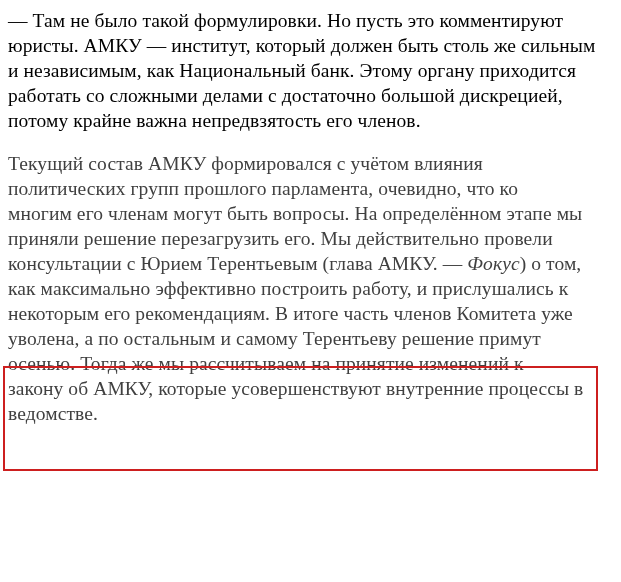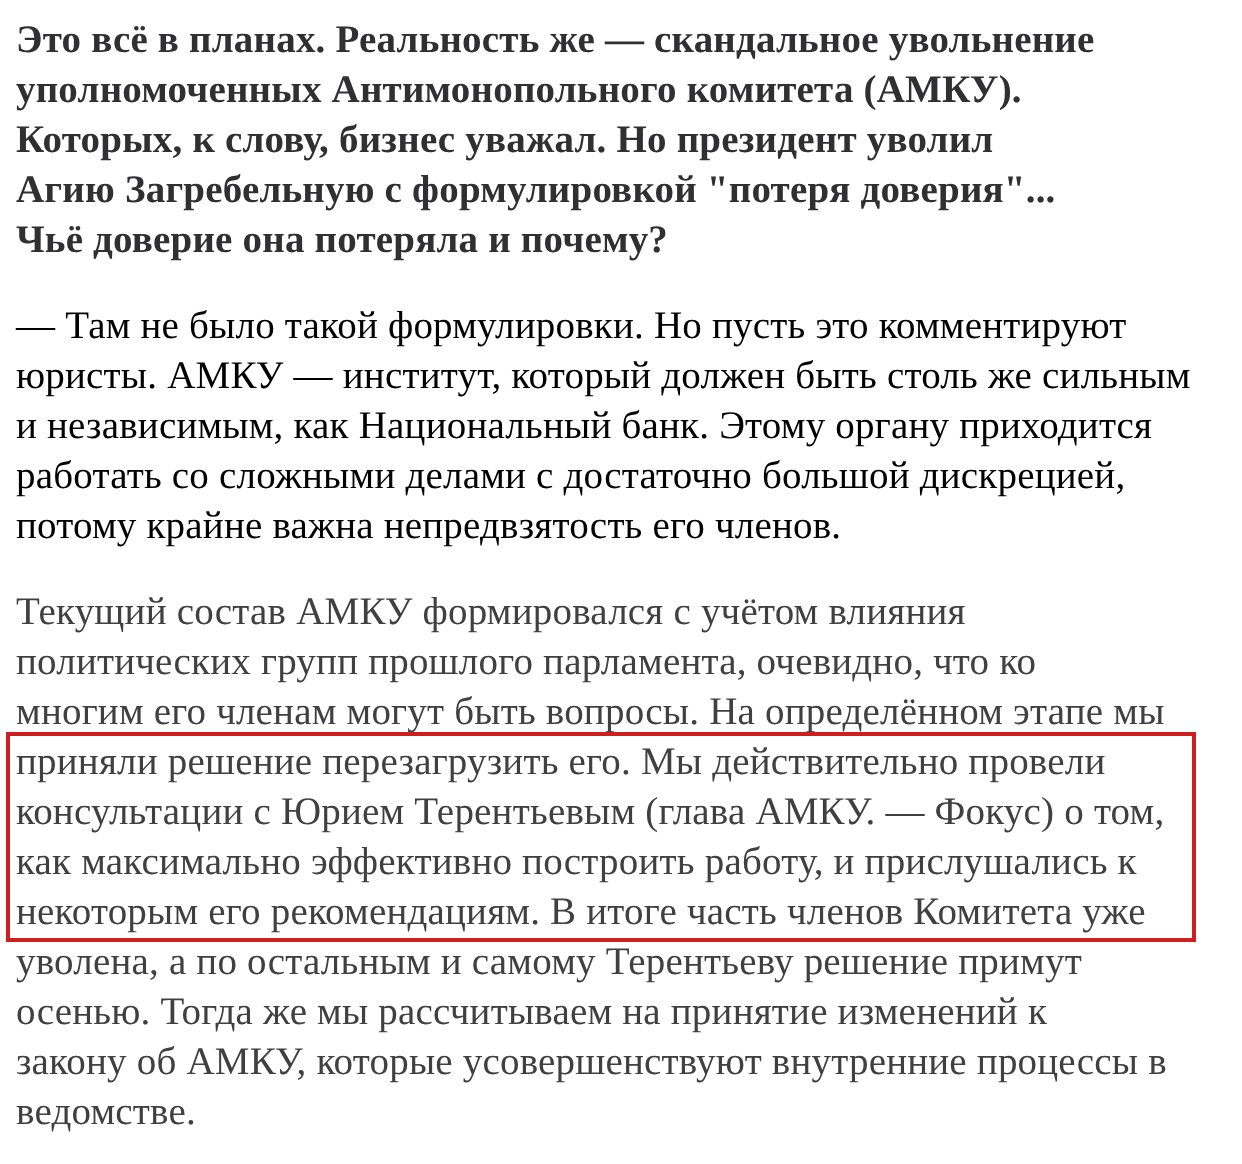--- a/index.html
+++ b/index.html
@@ -26,41 +26,37 @@
     line-height: 25px;
     color: #3a3a3c;
     white-space: pre;
     letter-spacing: 0.1px;
   }
   .para.question {
     font-weight: bold;
     color: #303032;
   }
   .em {
+    font-style: italic;
   }
   .highlight-box {
     position: absolute;
     left: 3px;
     top: 366px;
     width: 591px;
     height: 101px;
     border: 2px solid #cd1f1f;
     pointer-events: none;
     background: transparent;
   }
 </style>
 </head>
 <body>
 
 <div class="article">
-  <p class="para question" style="color: rgb(48, 48, 50);">Это всё в планах. Реальность же — скандальное увольнение
-уполномоченных Антимонопольного комитета (АМКУ).
-Которых, к слову, бизнес уважал. Но президент уволил
-Агию Загребельную с формулировкой "потеря доверия"...
-Чьё доверие она потеряла и почему?</p>
   <p class="para" style="color: #000000;">— Там не было такой формулировки. Но пусть это комментируют
 юристы. АМКУ — институт, который должен быть столь же сильным
 и независимым, как Национальный банк. Этому органу приходится
 работать со сложными делами с достаточно большой дискрецией,
 потому крайне важна непредвзятость его членов.</p>
   <p class="para" style="color: #404040;">Текущий состав АМКУ формировался с учётом влияния
 политических групп прошлого парламента, очевидно, что ко
 многим его членам могут быть вопросы. На определённом этапе мы
 приняли решение перезагрузить его. Мы действительно провели
 консультации с Юрием Терентьевым (глава АМКУ. — <span class="em">Фокус</span>) о том,

